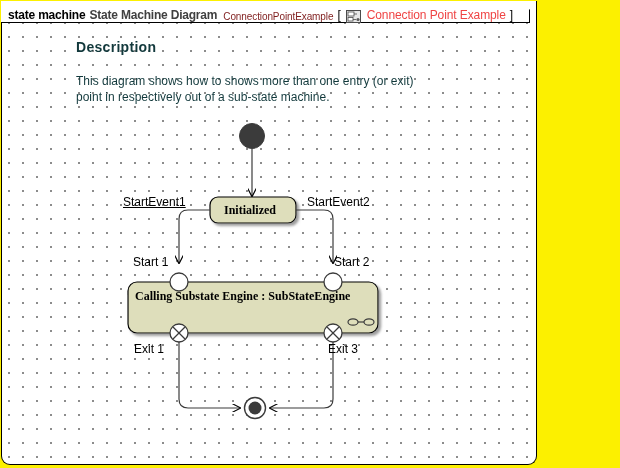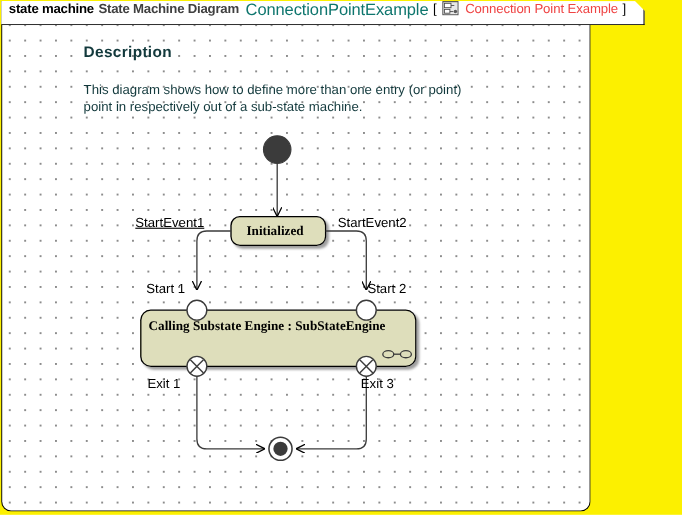--- a/index.html
+++ b/index.html
@@ -26,43 +26,43 @@
   
   #title-tab {
     position: absolute;
     left: 1px; top: 1px;
     height: 22px;
     background: #ffffff;
     border-right: 1px solid #000000;
     border-bottom: 1px solid #000000;
     box-sizing: border-box;
     display: flex;
-    align-items: flex-start;
+    align-items: flex-end;
     padding: 0 8px 0 7px;
     white-space: nowrap;
     
     clip-path: polygon(0 0, calc(100% - 9px) 0, 100% 9px, 100% 100%, 0 100%);
     padding-right: 16px;
   }
   #title-tab .kw {
     font-size: 12px;
     font-weight: bold;
     color: #000000;
     letter-spacing: -0.2px;
   }
   #title-tab .dt {
     font-size: 12px;
     font-weight: bold;
     color: #404040;
     margin-left: 4px;
     letter-spacing: -0.2px;
   }
   #title-tab .nm {
-    font-size: 15px;
-    color: #0f766e;
+    font-size: 10px;
+    color: #7f1d1d;
     margin-left: 6px;
     letter-spacing: -0.1px;
   }
   #title-tab .br {
     font-size: 12px;
     color: #000000;
     margin-left: 4px;
   }
   #title-tab .alias {
     font-size: 12px;
@@ -147,21 +147,21 @@
 </style>
 </head>
 <body>
 
 <div id="frame">
 
   <div id="canvas">
     <div id="tab-mask"></div>
 
     <div id="desc-heading">Description</div>
-    <div id="desc-body">This diagram shows how to define more than one entry (or point) point in respectively out of a sub-state machine.</div>
+    <div id="desc-body">This diagram shows how to shows more than one entry (or exit) point in respectively out of a sub-state machine.</div>
 
     <svg class="layer" viewBox="0 0 616 464">
       <defs>
         <marker id="arrow" viewBox="0 0 10 10" refX="9" refY="5" markerWidth="7" markerHeight="7" orient="auto-start-reverse">
           <path d="M 0 0 L 10 5 L 0 10" fill="none" stroke="#000000" stroke-width="1.4"></path>
         </marker>
         <filter id="softshadow" x="-20%" y="-20%" width="150%" height="180%">
           <feDropShadow dx="2.5" dy="2.5" stdDeviation="1.1" flood-color="#8d8d8d" flood-opacity="0.85"></feDropShadow>
         </filter>
       </defs>

